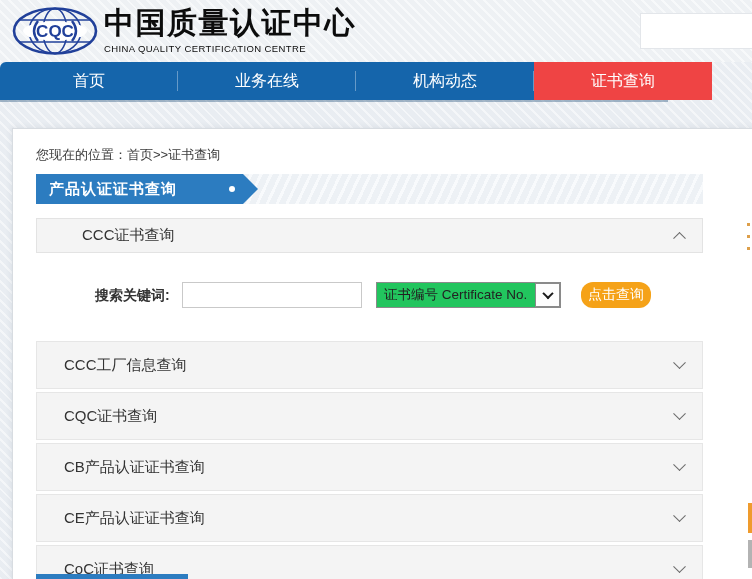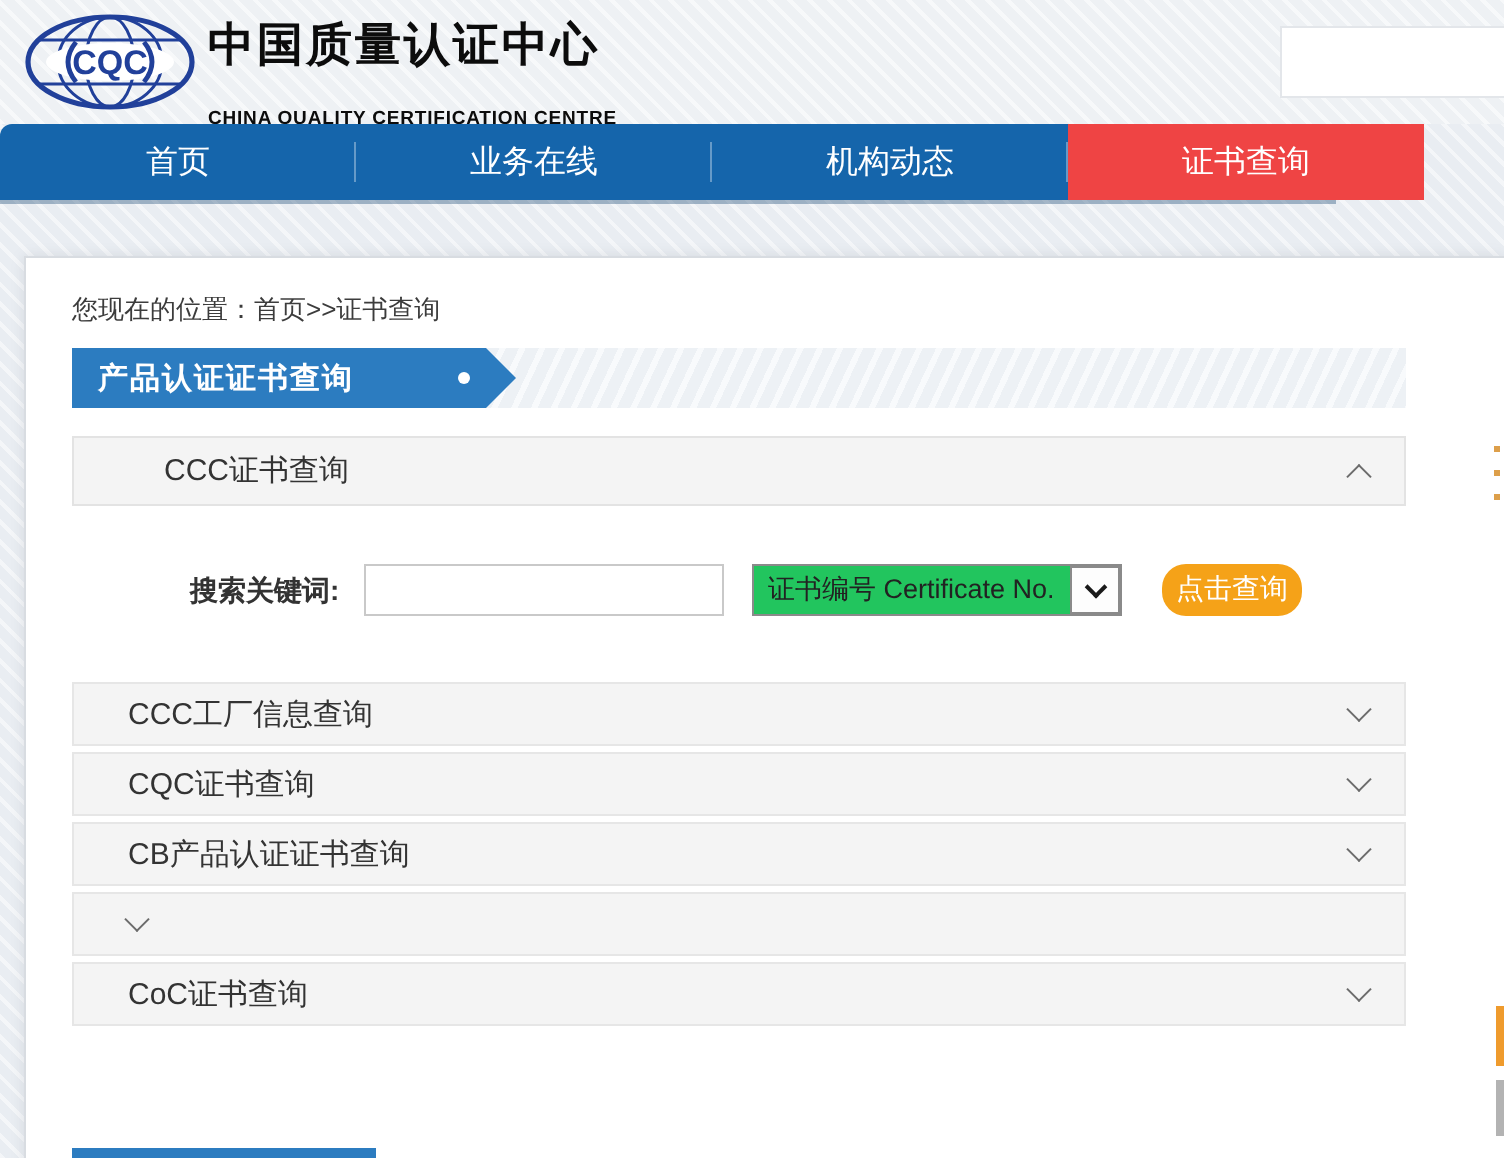--- a/index.html
+++ b/index.html
@@ -13,22 +13,22 @@
   }
 
   
   .header {
     position:absolute; left:0; top:0; width:752px; height:62px;
     background-color:#eef1f4;
     background-image:repeating-linear-gradient(45deg, rgba(255,255,255,.55) 0 2px, transparent 2px 7px);
   }
   .logo { position:absolute; left:12px; top:7px; width:86px; height:48px; cursor:pointer; }
   .brand { position:absolute; left:104px; top:9px; }
-  .brand-title { font-size:23px; font-weight:700; color:#0c0c0c; letter-spacing:1.5px; line-height:27px; }
-  .brand-sub { font-size:9.5px; font-weight:700; color:#0c0c0c; letter-spacing:.4px; margin-top:18px; }
+  .brand-title { font-size:30px; font-weight:700; color:#0c0c0c; letter-spacing:1.5px; line-height:27px; }
+  .brand-sub { font-size:9.5px; font-weight:400; color:#0c0c0c; letter-spacing:.4px; margin-top:7px; }
   .header-search-box {
     position:absolute; right:0; top:13px; width:112px; height:36px;
     background:#fff; border:1px solid #e3e6ea; border-right:none;
   }
 
   
   .nav {
     position:absolute; left:0; top:62px; width:668px; height:38px;
     background:#1565ab; display:flex; border-top-left-radius:6px;
     box-shadow:0 2px 0 rgba(13,62,110,.35);
@@ -70,21 +70,21 @@
   }
 
   
   .accordion { position:absolute; left:36px; top:218px; width:667px; }
   .acc-header {
     height:35px; background:#f4f4f4; border:1px solid #e3e3e3;
     display:flex; align-items:center; padding:0 18px 0 45px; cursor:pointer;
   }
   .acc-content { height:85px; background:#fff; position:relative; }
   .acc-item {
-    height:32px; margin-top:3px; background:#f4f4f4; border:1px solid #e6e6e6;
+    height:48px; margin-top:3px; background:#f4f4f4; border:1px solid #e6e6e6;
     display:flex; align-items:center; padding:0 18px 0 27px; cursor:pointer;
   }
   .acc-item:first-of-type { margin-top:0; }
   .acc-label { font-size:15px; color:#333; flex:1 1 auto; }
   .chev { width:9px; height:9px; border-right:1.5px solid #6b6b6b; border-bottom:1.5px solid #6b6b6b; flex:0 0 auto; }
   .chev.down { transform:rotate(45deg) translate(-2px,-2px); }
   .chev.up { transform:rotate(-135deg) translate(-2px,-2px); }
 
   
   .form-row { position:absolute; left:0; top:29px; width:100%; height:26px; }
@@ -196,20 +196,21 @@
     </div>
     <div class="acc-item">
       <span class="acc-label">CQC证书查询</span>
       <span class="chev down"></span>
     </div>
     <div class="acc-item">
       <span class="acc-label">CB产品认证证书查询</span>
       <span class="chev down"></span>
     </div>
     <div class="acc-item">
+      <span class="acc-label">CE产品认证证书查询</span>
       <span class="chev down"></span>
     </div>
     <div class="acc-item">
       <span class="acc-label">CoC证书查询</span>
       <span class="chev down"></span>
     </div>
   </div>
 
   <div class="next-section-sliver"></div>
   <div class="edge-dots">

